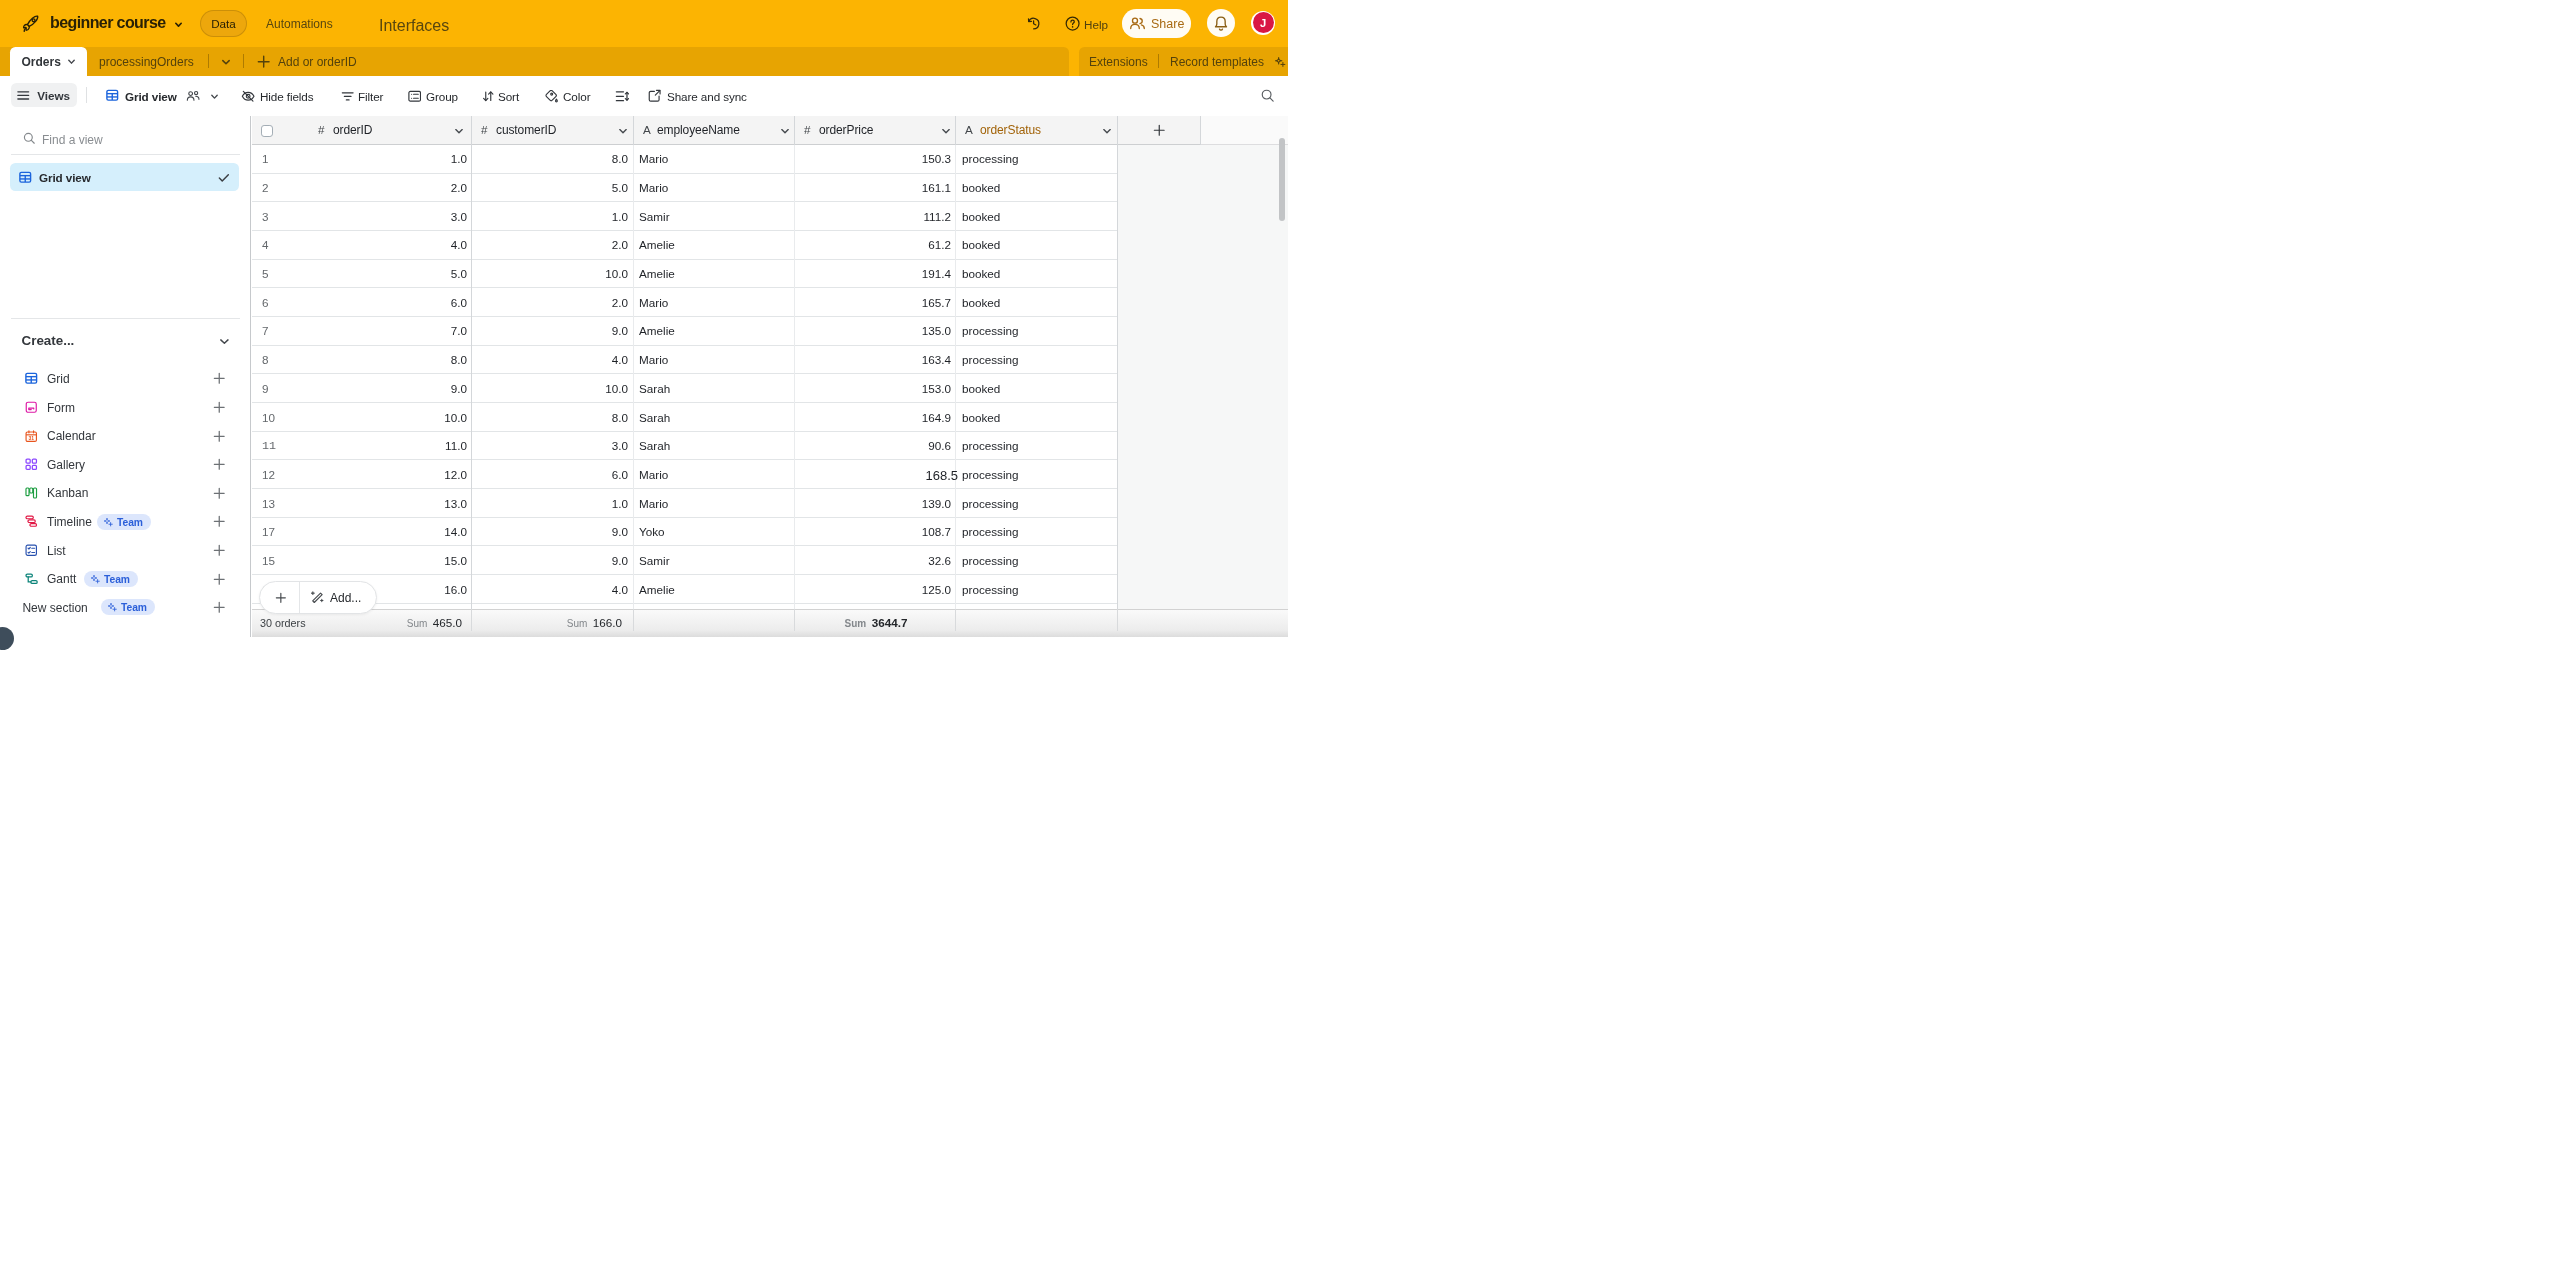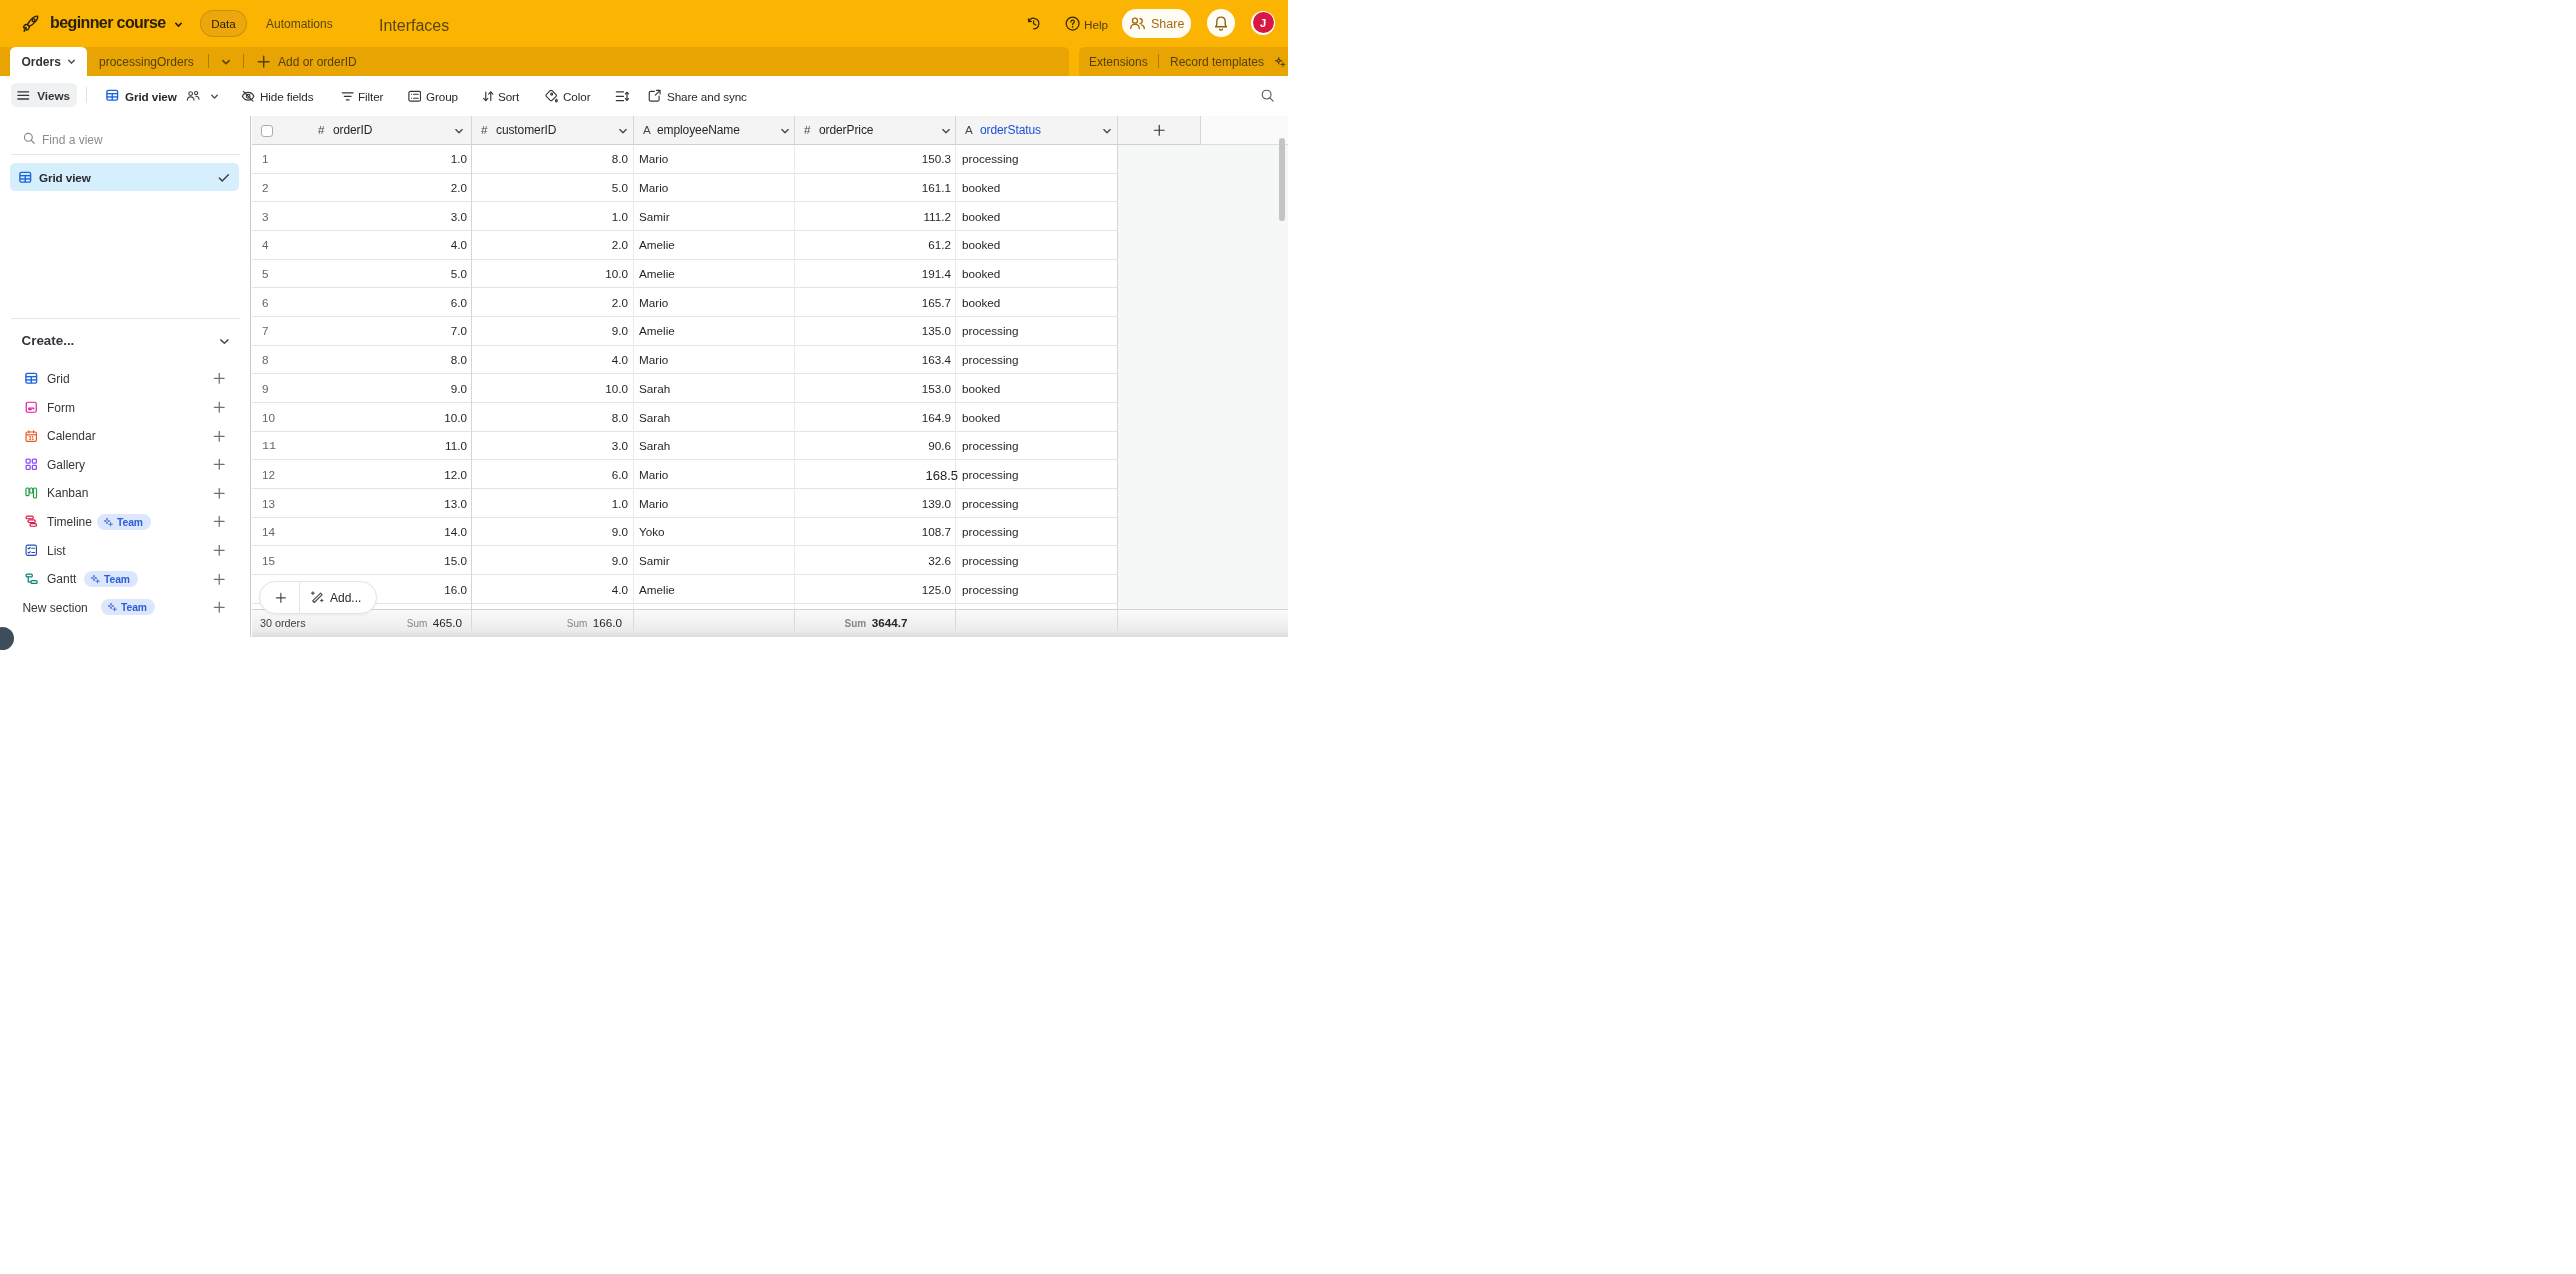--- a/index.html
+++ b/index.html
@@ -465,21 +465,21 @@
     </svg>
   </div>
 <div style="position:absolute;left:804px;top:123px;font-size:11.7px;color:#43474b;">#</div>
 <div style="position:absolute;left:819px;top:123px;font-size:12px;color:#1f2227;letter-spacing:-0.1px;">orderPrice</div>
 <div style="position:absolute;left:941px;top:126px;">
     <svg width="10" height="10" viewBox="0 0 11 11" style="">
       <path d="M2 3.96 L5.5 7.48 L9 3.96" fill="none" stroke="#45494e" stroke-width="1.5" stroke-linecap="round" stroke-linejoin="round"></path>
     </svg>
   </div>
 <div style="position:absolute;left:965px;top:123px;font-size:11.7px;color:#43474b;">A</div>
-<div style="position:absolute;left:980px;top:123px;font-size:12px;color:#1d4ed8;letter-spacing:-0.1px;">orderStatus</div>
+<div style="position:absolute;left:980px;top:123px;font-size:12px;color:#a16207;letter-spacing:-0.1px;">orderStatus</div>
 <div style="position:absolute;left:1102px;top:126px;">
     <svg width="10" height="10" viewBox="0 0 11 11" style="">
       <path d="M2 3.96 L5.5 7.48 L9 3.96" fill="none" stroke="#45494e" stroke-width="1.5" stroke-linecap="round" stroke-linejoin="round"></path>
     </svg>
   </div>
 <div style="position:absolute;left:1153px;top:124px;">
     <svg width="12.5" height="12.5" viewBox="0 0 14 14" style="">
       <path d="M7.0 1.5 L7.0 12.5 M1.5 7.0 L12.5 7.0" stroke="#313539" stroke-width="1.3" stroke-linecap="round"></path>
     </svg>
   </div>
@@ -554,21 +554,21 @@
 <div style="position:absolute;font-size:11.7px;color:#1f2227;left:530px;top:468px;width:98px;text-align:right;">6.0</div>
 <div style="position:absolute;font-size:11.7px;color:#1f2227;left:639px;top:468px;">Mario</div>
 <div style="position:absolute;font-size:13px;color:#1f2227;left:860px;top:468px;width:98px;text-align:right;">168.5</div>
 <div style="position:absolute;font-size:11.7px;color:#1f2227;left:962px;top:468px;">processing</div>
 <div style="position:absolute;font-size:11.7px;color:#1f2227;left:262px;top:497px;color:#63676b;">13</div>
 <div style="position:absolute;font-size:11.7px;color:#1f2227;left:369px;top:497px;width:98px;text-align:right;">13.0</div>
 <div style="position:absolute;font-size:11.7px;color:#1f2227;left:530px;top:497px;width:98px;text-align:right;">1.0</div>
 <div style="position:absolute;font-size:11.7px;color:#1f2227;left:639px;top:497px;">Mario</div>
 <div style="position:absolute;font-size:11.7px;color:#1f2227;left:853px;top:497px;width:98px;text-align:right;">139.0</div>
 <div style="position:absolute;font-size:11.7px;color:#1f2227;left:962px;top:497px;">processing</div>
-<div style="position:absolute;font-size:11.7px;color:#1f2227;left:262px;top:525px;color:#63676b;">14</div>
+<div style="position:absolute;font-size:11.7px;color:#1f2227;left:262px;top:525px;color:#63676b;">17</div>
 <div style="position:absolute;font-size:11.7px;color:#1f2227;left:369px;top:525px;width:98px;text-align:right;">14.0</div>
 <div style="position:absolute;font-size:11.7px;color:#1f2227;left:530px;top:525px;width:98px;text-align:right;">9.0</div>
 <div style="position:absolute;font-size:11.7px;color:#1f2227;left:639px;top:525px;">Yoko</div>
 <div style="position:absolute;font-size:11.7px;color:#1f2227;left:853px;top:525px;width:98px;text-align:right;">108.7</div>
 <div style="position:absolute;font-size:11.7px;color:#1f2227;left:962px;top:525px;">processing</div>
 <div style="position:absolute;font-size:11.7px;color:#1f2227;left:262px;top:554px;color:#63676b;">15</div>
 <div style="position:absolute;font-size:11.7px;color:#1f2227;left:369px;top:554px;width:98px;text-align:right;">15.0</div>
 <div style="position:absolute;font-size:11.7px;color:#1f2227;left:530px;top:554px;width:98px;text-align:right;">9.0</div>
 <div style="position:absolute;font-size:11.7px;color:#1f2227;left:639px;top:554px;">Samir</div>
 <div style="position:absolute;font-size:11.7px;color:#1f2227;left:853px;top:554px;width:98px;text-align:right;">32.6</div>

